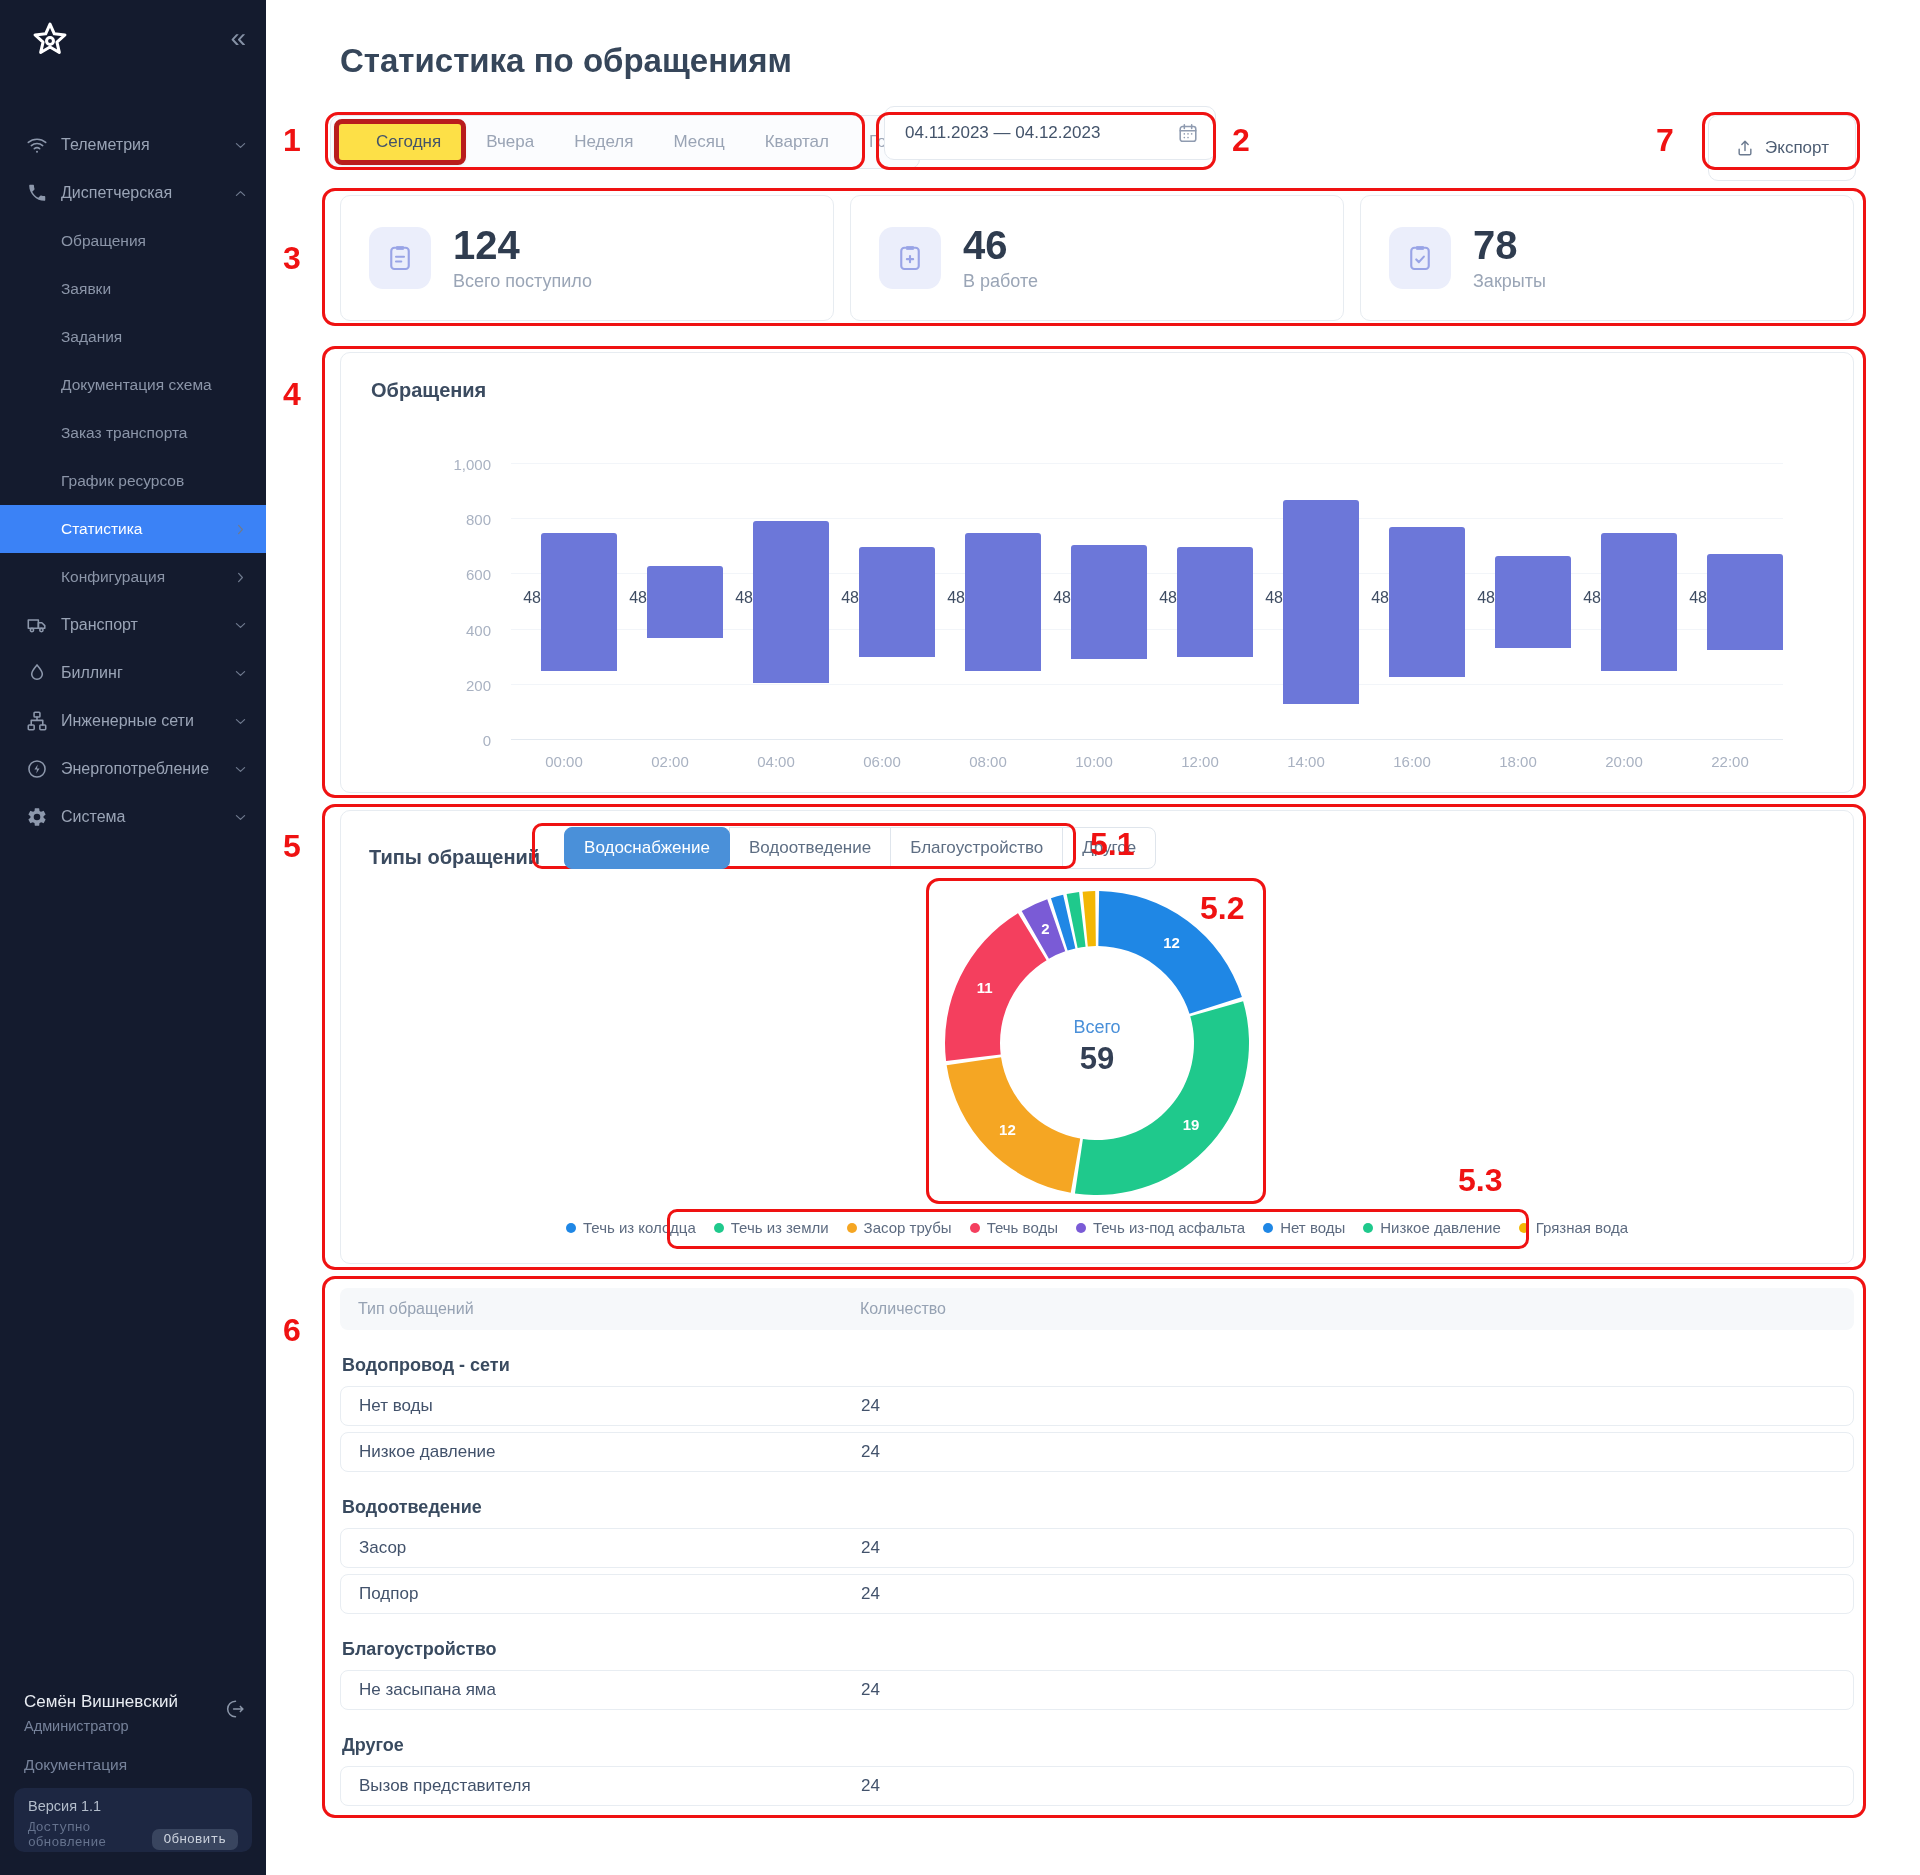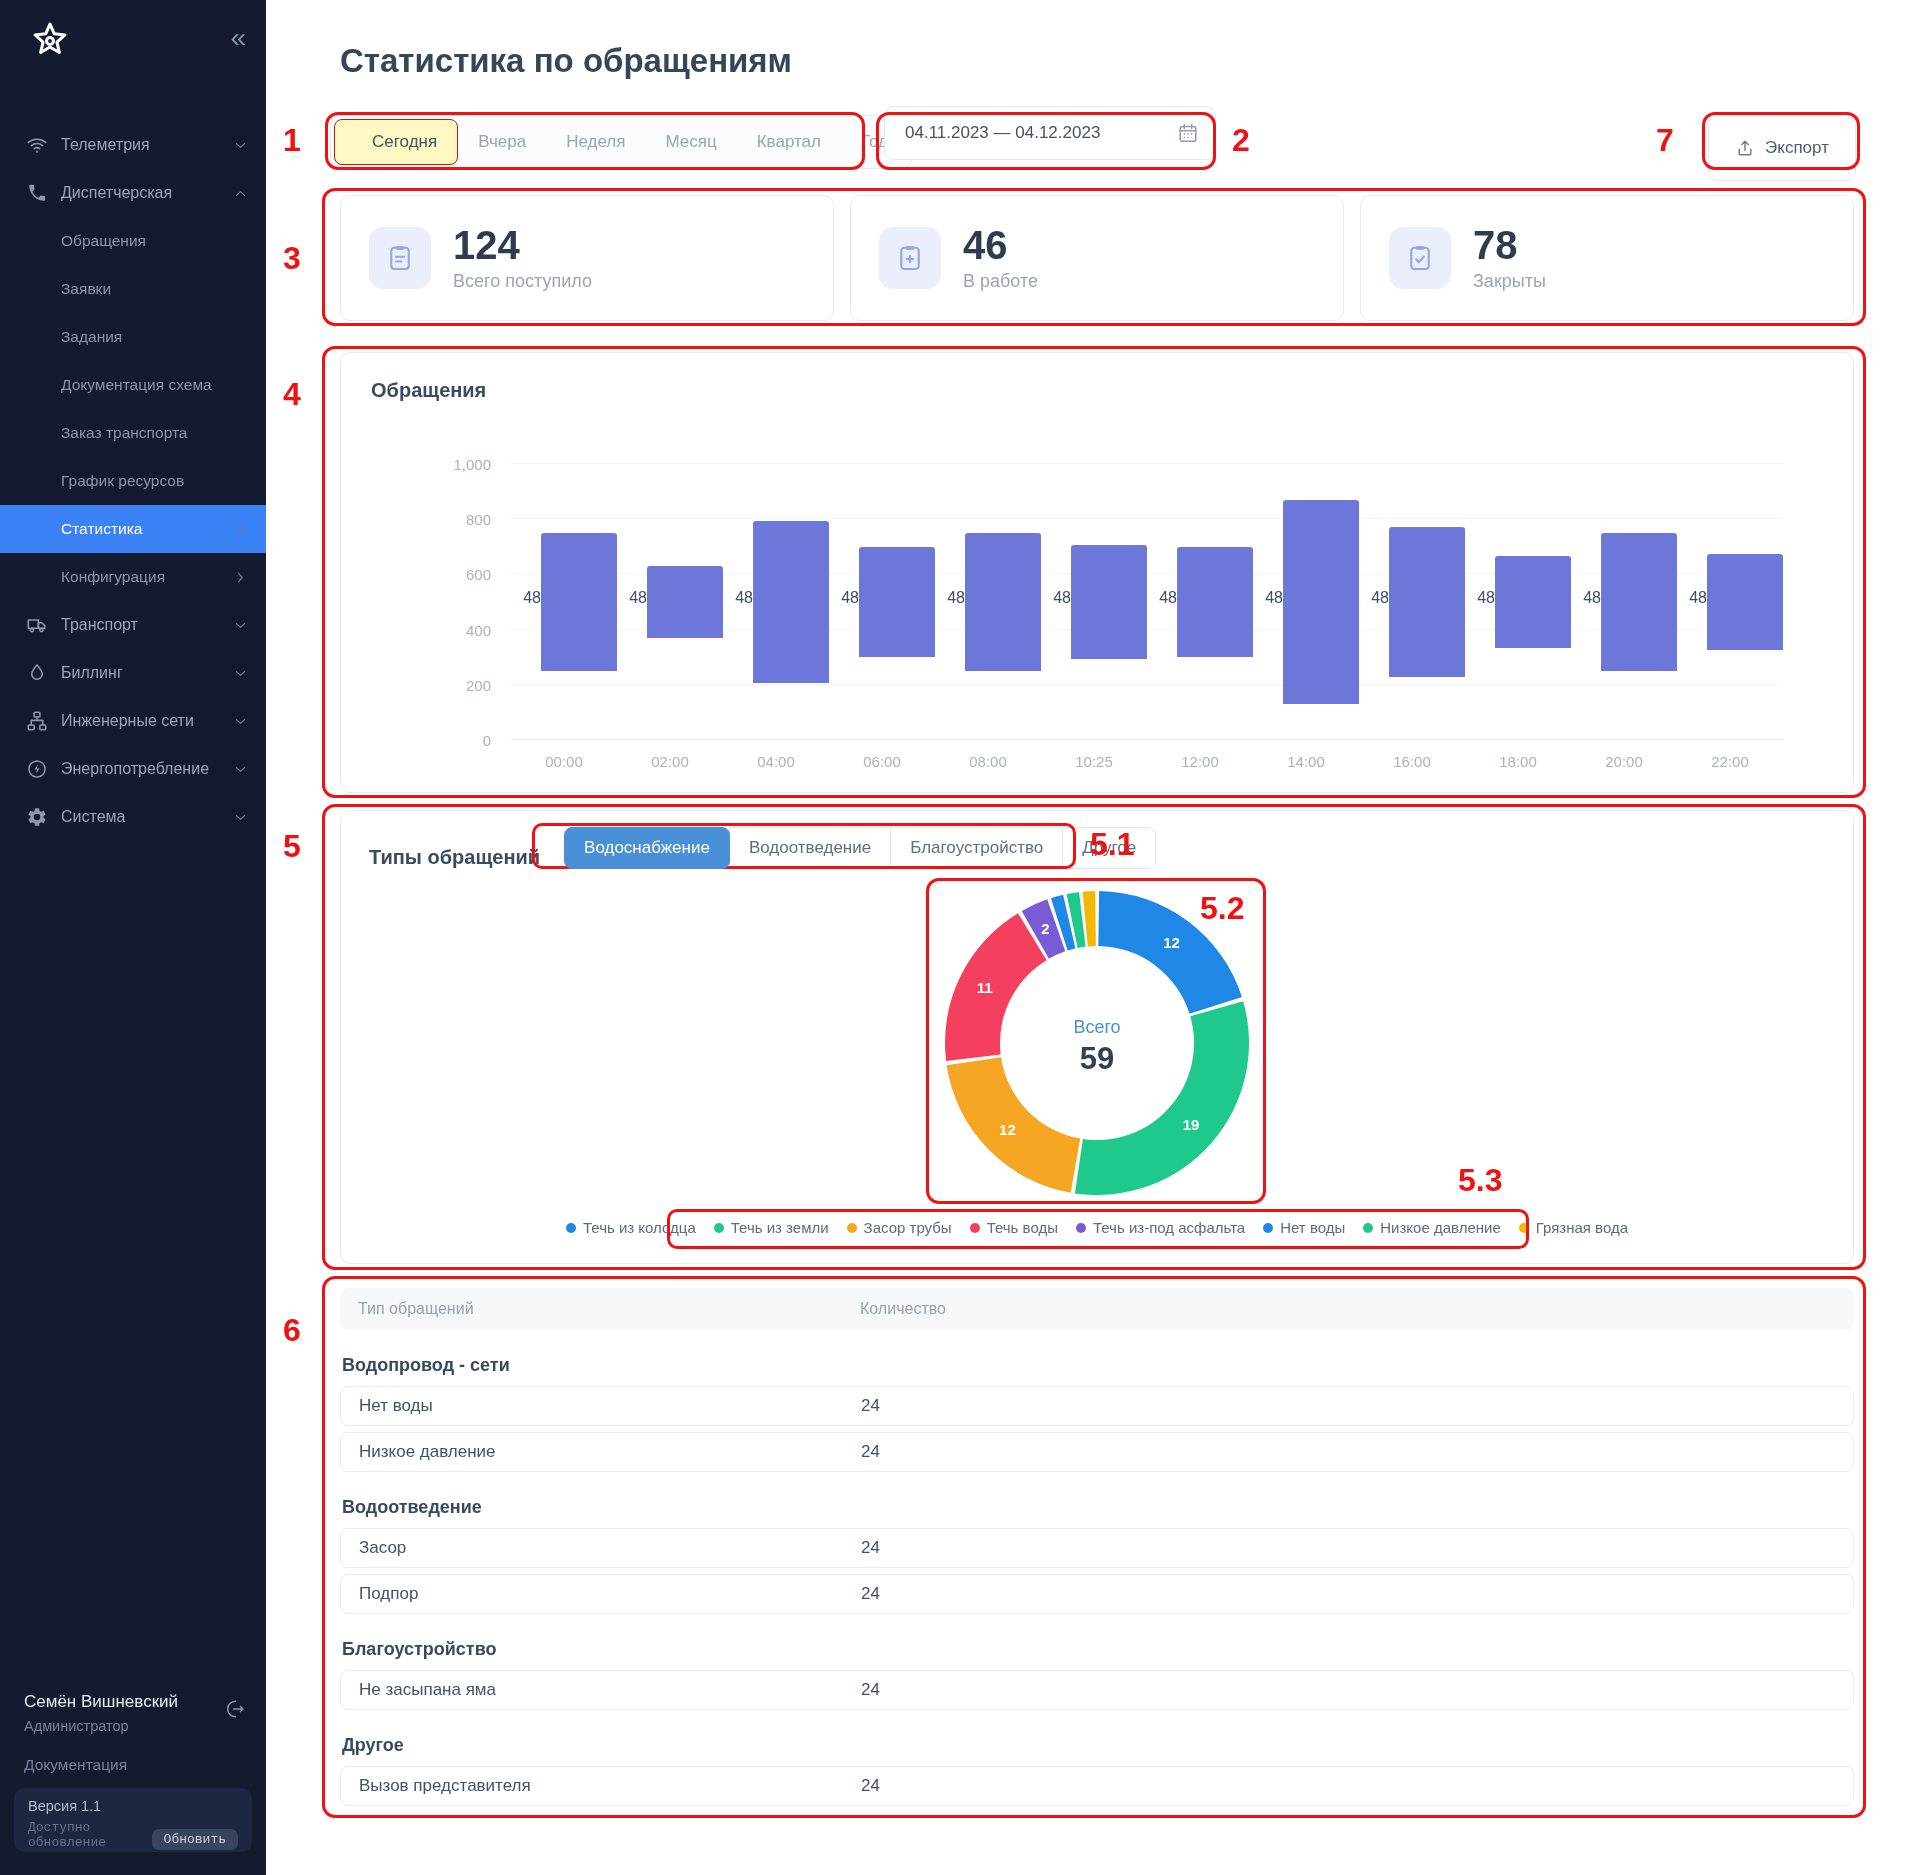--- a/index.html
+++ b/index.html
@@ -26,21 +26,21 @@
   .version-row { display:flex; align-items:flex-end; justify-content:space-between; margin-top:6px;font-family:Liberation Mono, monospace; }
   .version-hint { font-size:13px; color:#66738e; }
   .update-btn { font-size:13px; color:#ccd3de; background:#39455f; border-radius:7px; padding:3px 12px; cursor:pointer; }
 
   
   .main { position:absolute; left:266px; top:0; right:0; bottom:0; background:#fff; }
   .page-title { position:absolute; left:74px; top:42px; font-size:33px; font-weight:600; color:#36465a; }
 
   .period-tabs { position:absolute; left:64px; top:115px; height:54px; display:flex; background:#fbfcfe; border:1px solid #e4e9ef; border-radius:10px; padding:3px; }
   .tab { display:flex; align-items:center; padding:0 20px; font-size:17px; color:#9aa4b5; background:transparent; border:0; border-radius:8px; font-family:inherit; cursor:pointer; }
-  .tab.active { background:#fef9c3; color:#43536a; border:1px solid #b91c1c; box-shadow:0 1px 3px rgba(25,39,70,.07);padding-left:37px; }
+  .tab.active { background:#fde047; color:#43536a; border:5px solid #b91c1c; box-shadow:0 1px 3px rgba(25,39,70,.07);padding-left:37px; }
 
   .date-picker { position:absolute; left:618px; top:106px; width:332px; height:54px; border:1px solid #e4e9ef; border-radius:10px; display:flex; align-items:center; justify-content:space-between; padding:0 16px 0 20px; font-size:17px; color:#43536a; background:#fff; cursor:pointer; }
   .cal-icon { display:inline-flex; color:#8f9bb0; }
 
   .export-btn { position:absolute; left:1442px; top:115px; width:148px; height:66px; border:1px solid #e4e9ef; border-radius:10px; display:flex; align-items:center; justify-content:center; gap:10px; font-size:17px; color:#4d5d73; background:#fff; font-family:inherit; cursor:pointer; }
   .export-btn .icon { display:inline-flex; color:#6b7a90; }
 
   .stats-row { position:absolute; left:74px; top:195px; width:1514px; display:flex; gap:16px; }
   .stat-card { flex:1; height:126px; border:1px solid #e7ecf1; border-radius:10px; display:flex; align-items:center; padding:0 28px; gap:22px; background:#fff; }
   .stat-icon { width:62px; height:62px; border-radius:14px; background:#ebeefb; color:#99a4e6; display:flex; align-items:center; justify-content:center; flex:0 0 auto; }
@@ -420,21 +420,21 @@
               <div class="bar" style="height: 96.6px; background: rgb(108, 119, 217);"></div>
             </div>
           </div>
         </div>
       <div class="x-labels" id="xlabels">
           <div class="x-label">00:00</div>
           <div class="x-label">02:00</div>
           <div class="x-label">04:00</div>
           <div class="x-label">06:00</div>
           <div class="x-label">08:00</div>
-          <div class="x-label">10:25</div>
+          <div class="x-label">10:00</div>
           <div class="x-label">12:00</div>
           <div class="x-label">14:00</div>
           <div class="x-label">16:00</div>
           <div class="x-label">18:00</div>
           <div class="x-label">20:00</div>
           <div class="x-label">22:00</div>
         </div>
     </section>
 
     <section class="types-card">

